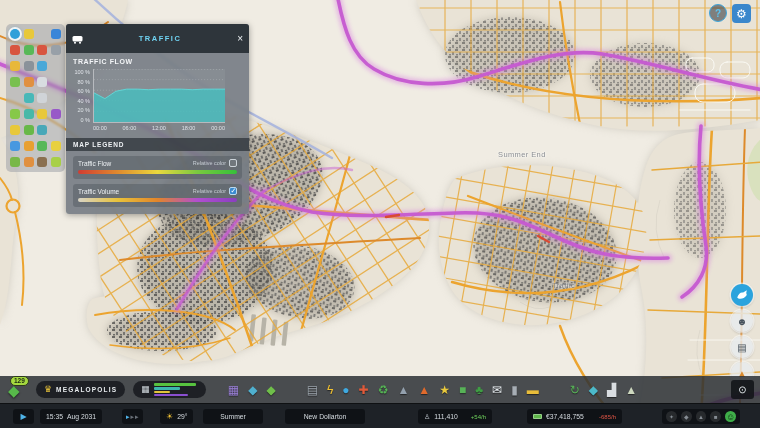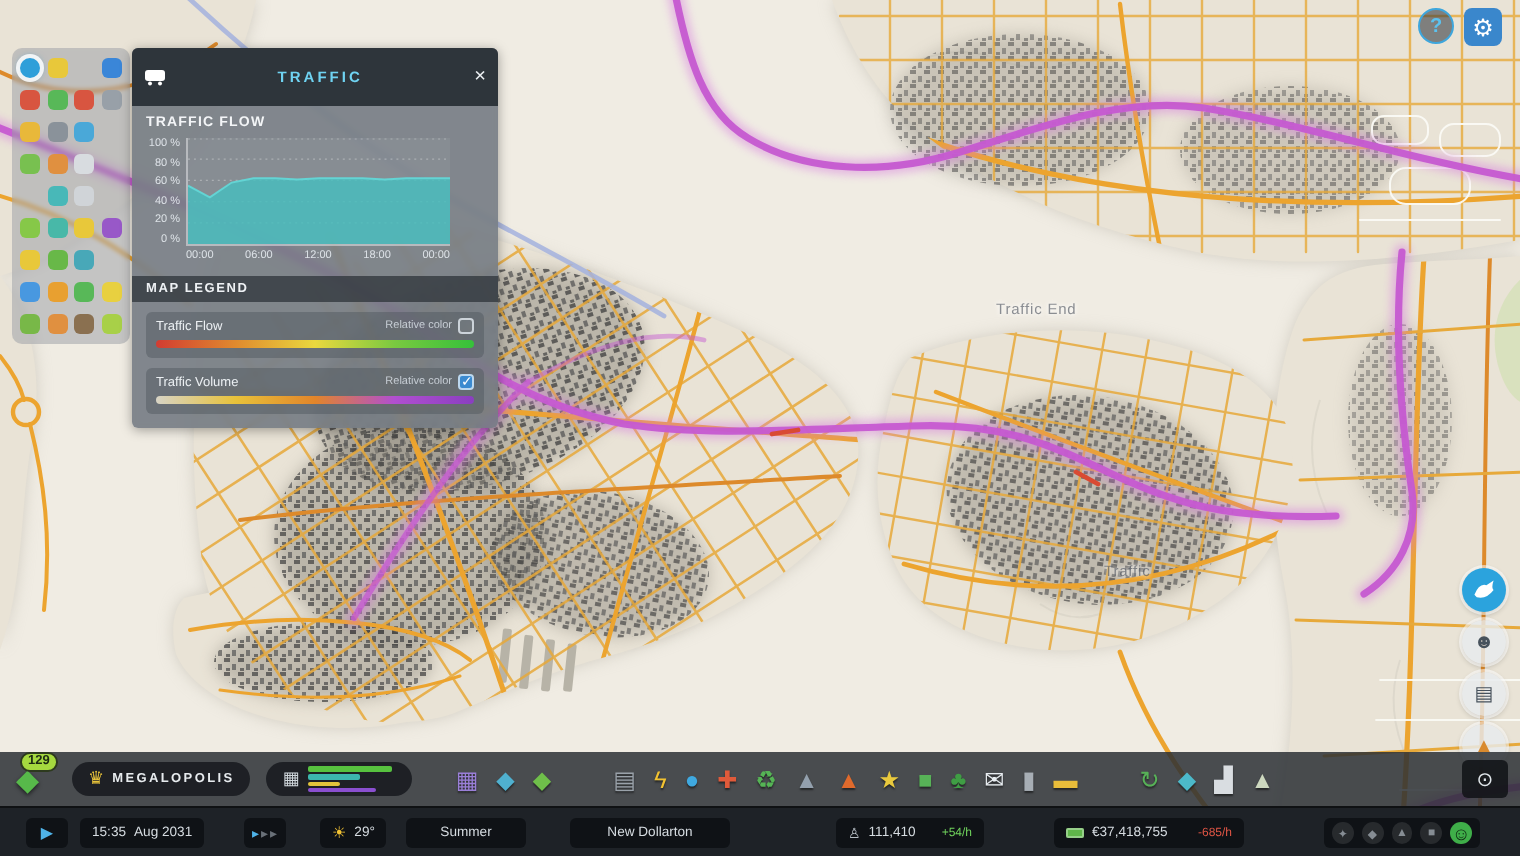--- a/index.html
+++ b/index.html
@@ -296,21 +296,21 @@
         <path d="M672,430 C692,408 722,397 764,393"></path>
         <path d="M177,309 C205,262 232,222 264,191" stroke-width="3" opacity=".8"></path>
         <path d="M264,191 C298,172 326,164 352,170" stroke-width="2.4" opacity=".5"></path>
       </g>
       <g stroke="#d94a33" stroke-width="2.4">
         <path d="M192,198 l12,8 M386,217 l13,-2 M538,236 l11,6"></path>
       </g>
     </g>
   </svg>
 
-  <span class="map-label" style="left:498px;top:150px;">Traffic End</span>
+  <span class="map-label" style="left:498px;top:150px;">Summer End</span>
   <span class="map-label" style="left:552px;top:281px;">Traffic</span>
 
   <div class="infoview-panel">
     <div class="iv-grid">
         <span class="iv-icon sel" style="background: rgb(47, 159, 217);"></span>
         <span class="iv-icon" style="background: rgb(232, 200, 58);"></span>
         <span class="iv-icon empty"></span>
         <span class="iv-icon" style="background: rgb(58, 134, 216);"></span>
         <span class="iv-icon" style="background: rgb(216, 85, 64);"></span>
         <span class="iv-icon" style="background: rgb(88, 184, 88);"></span>

